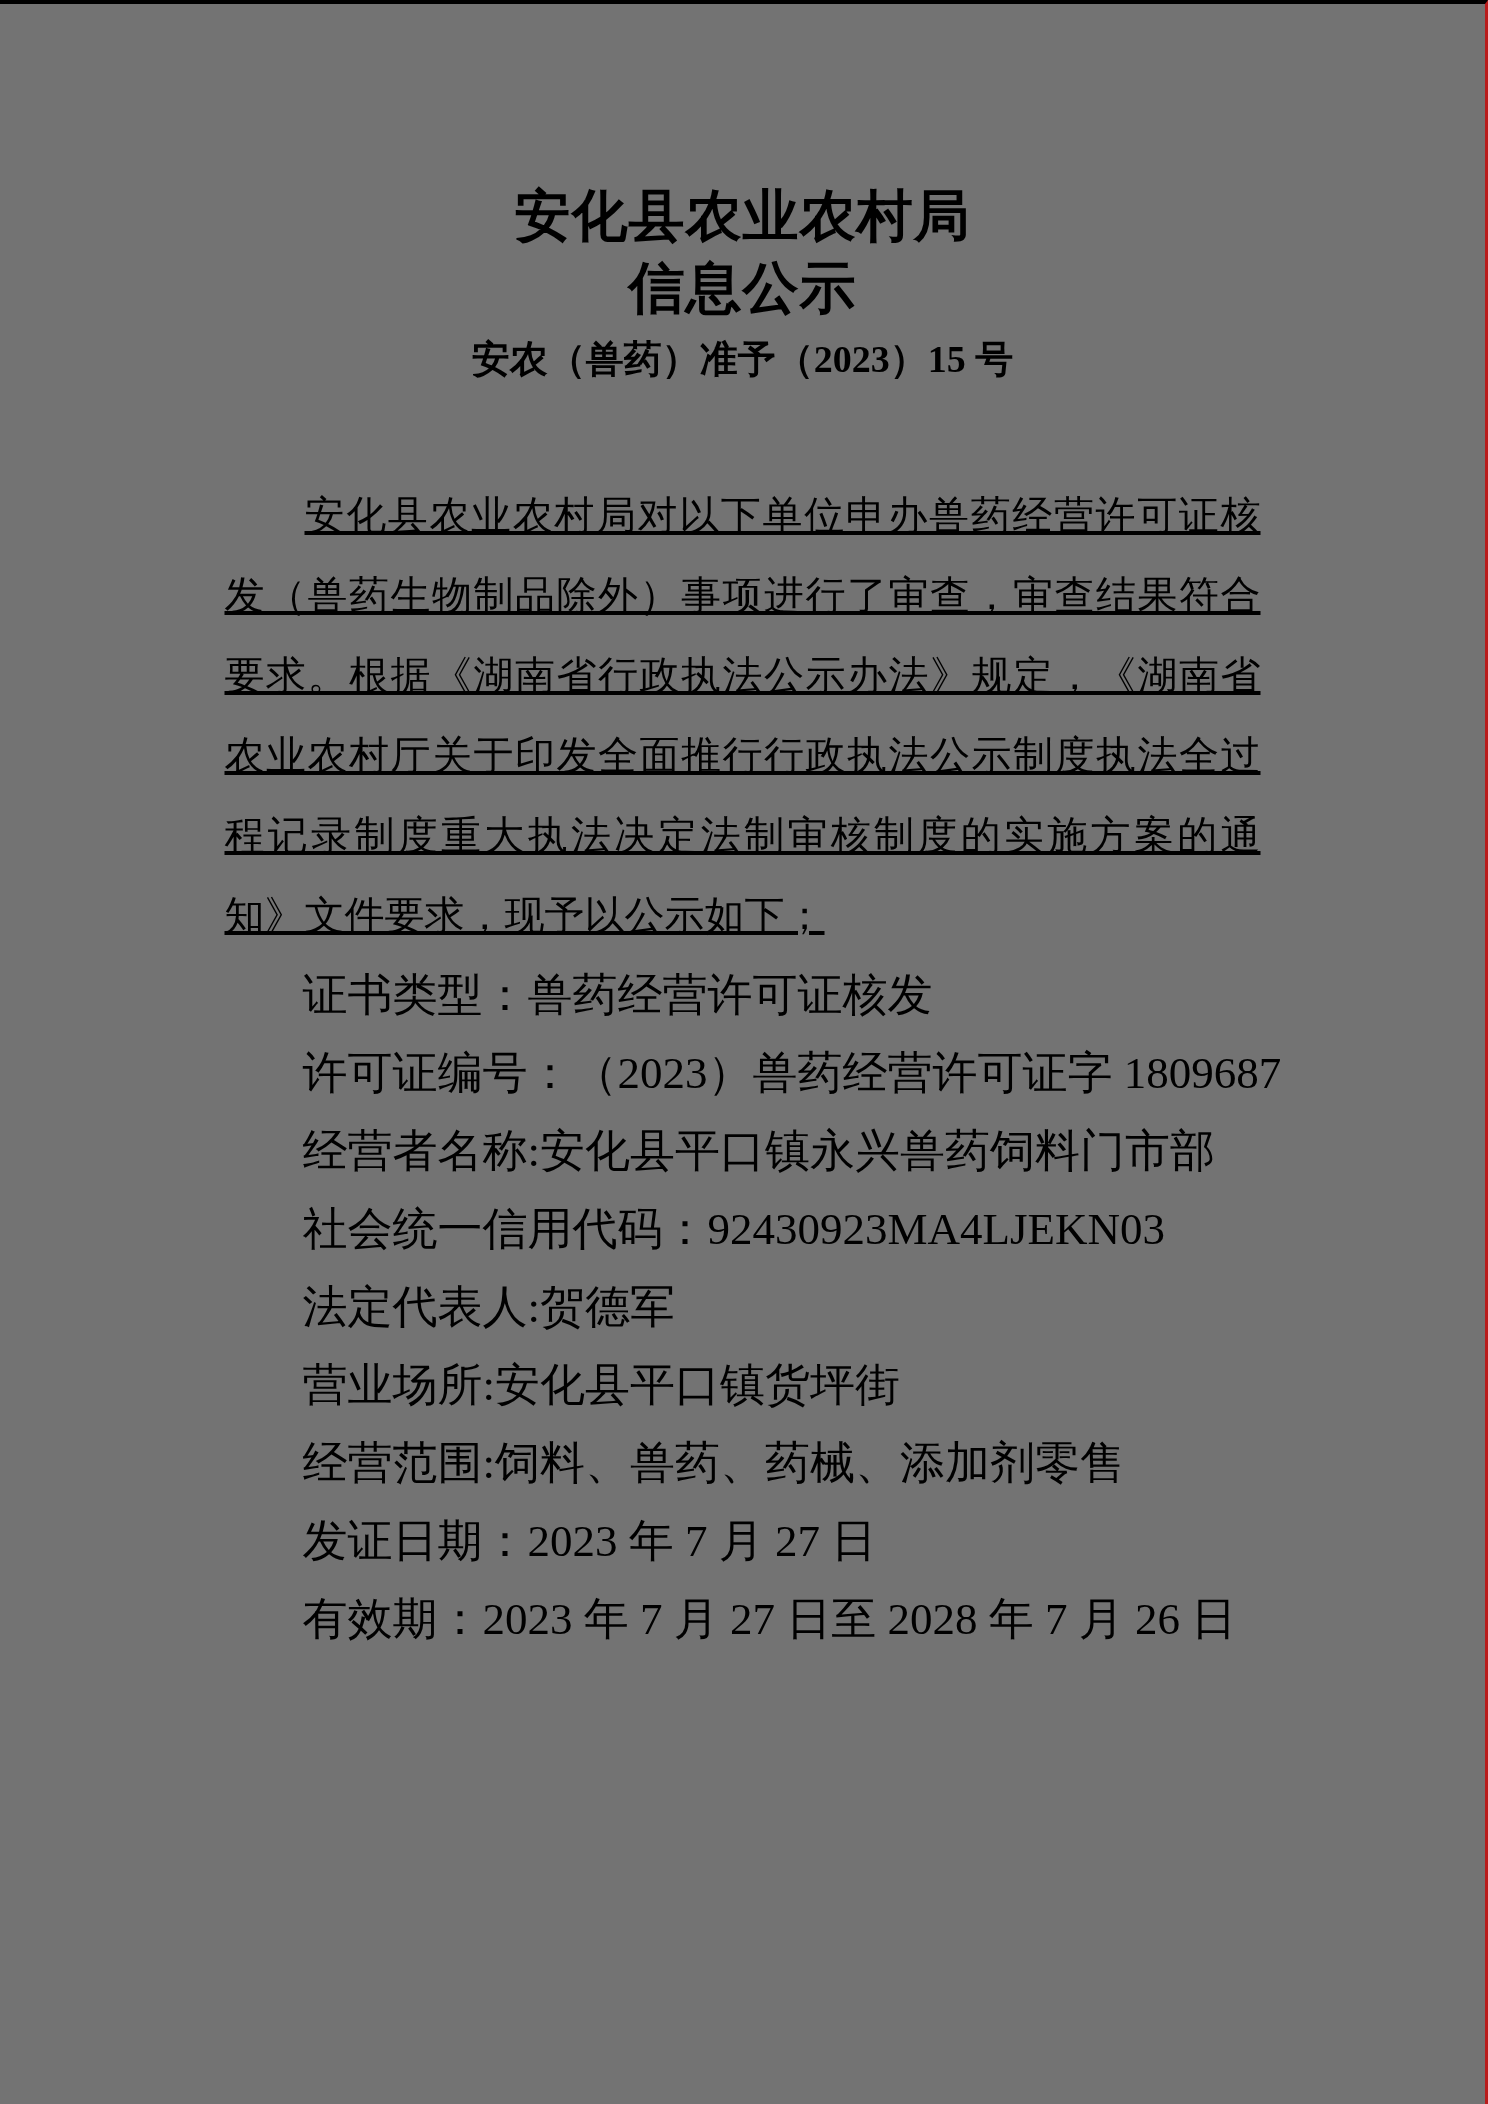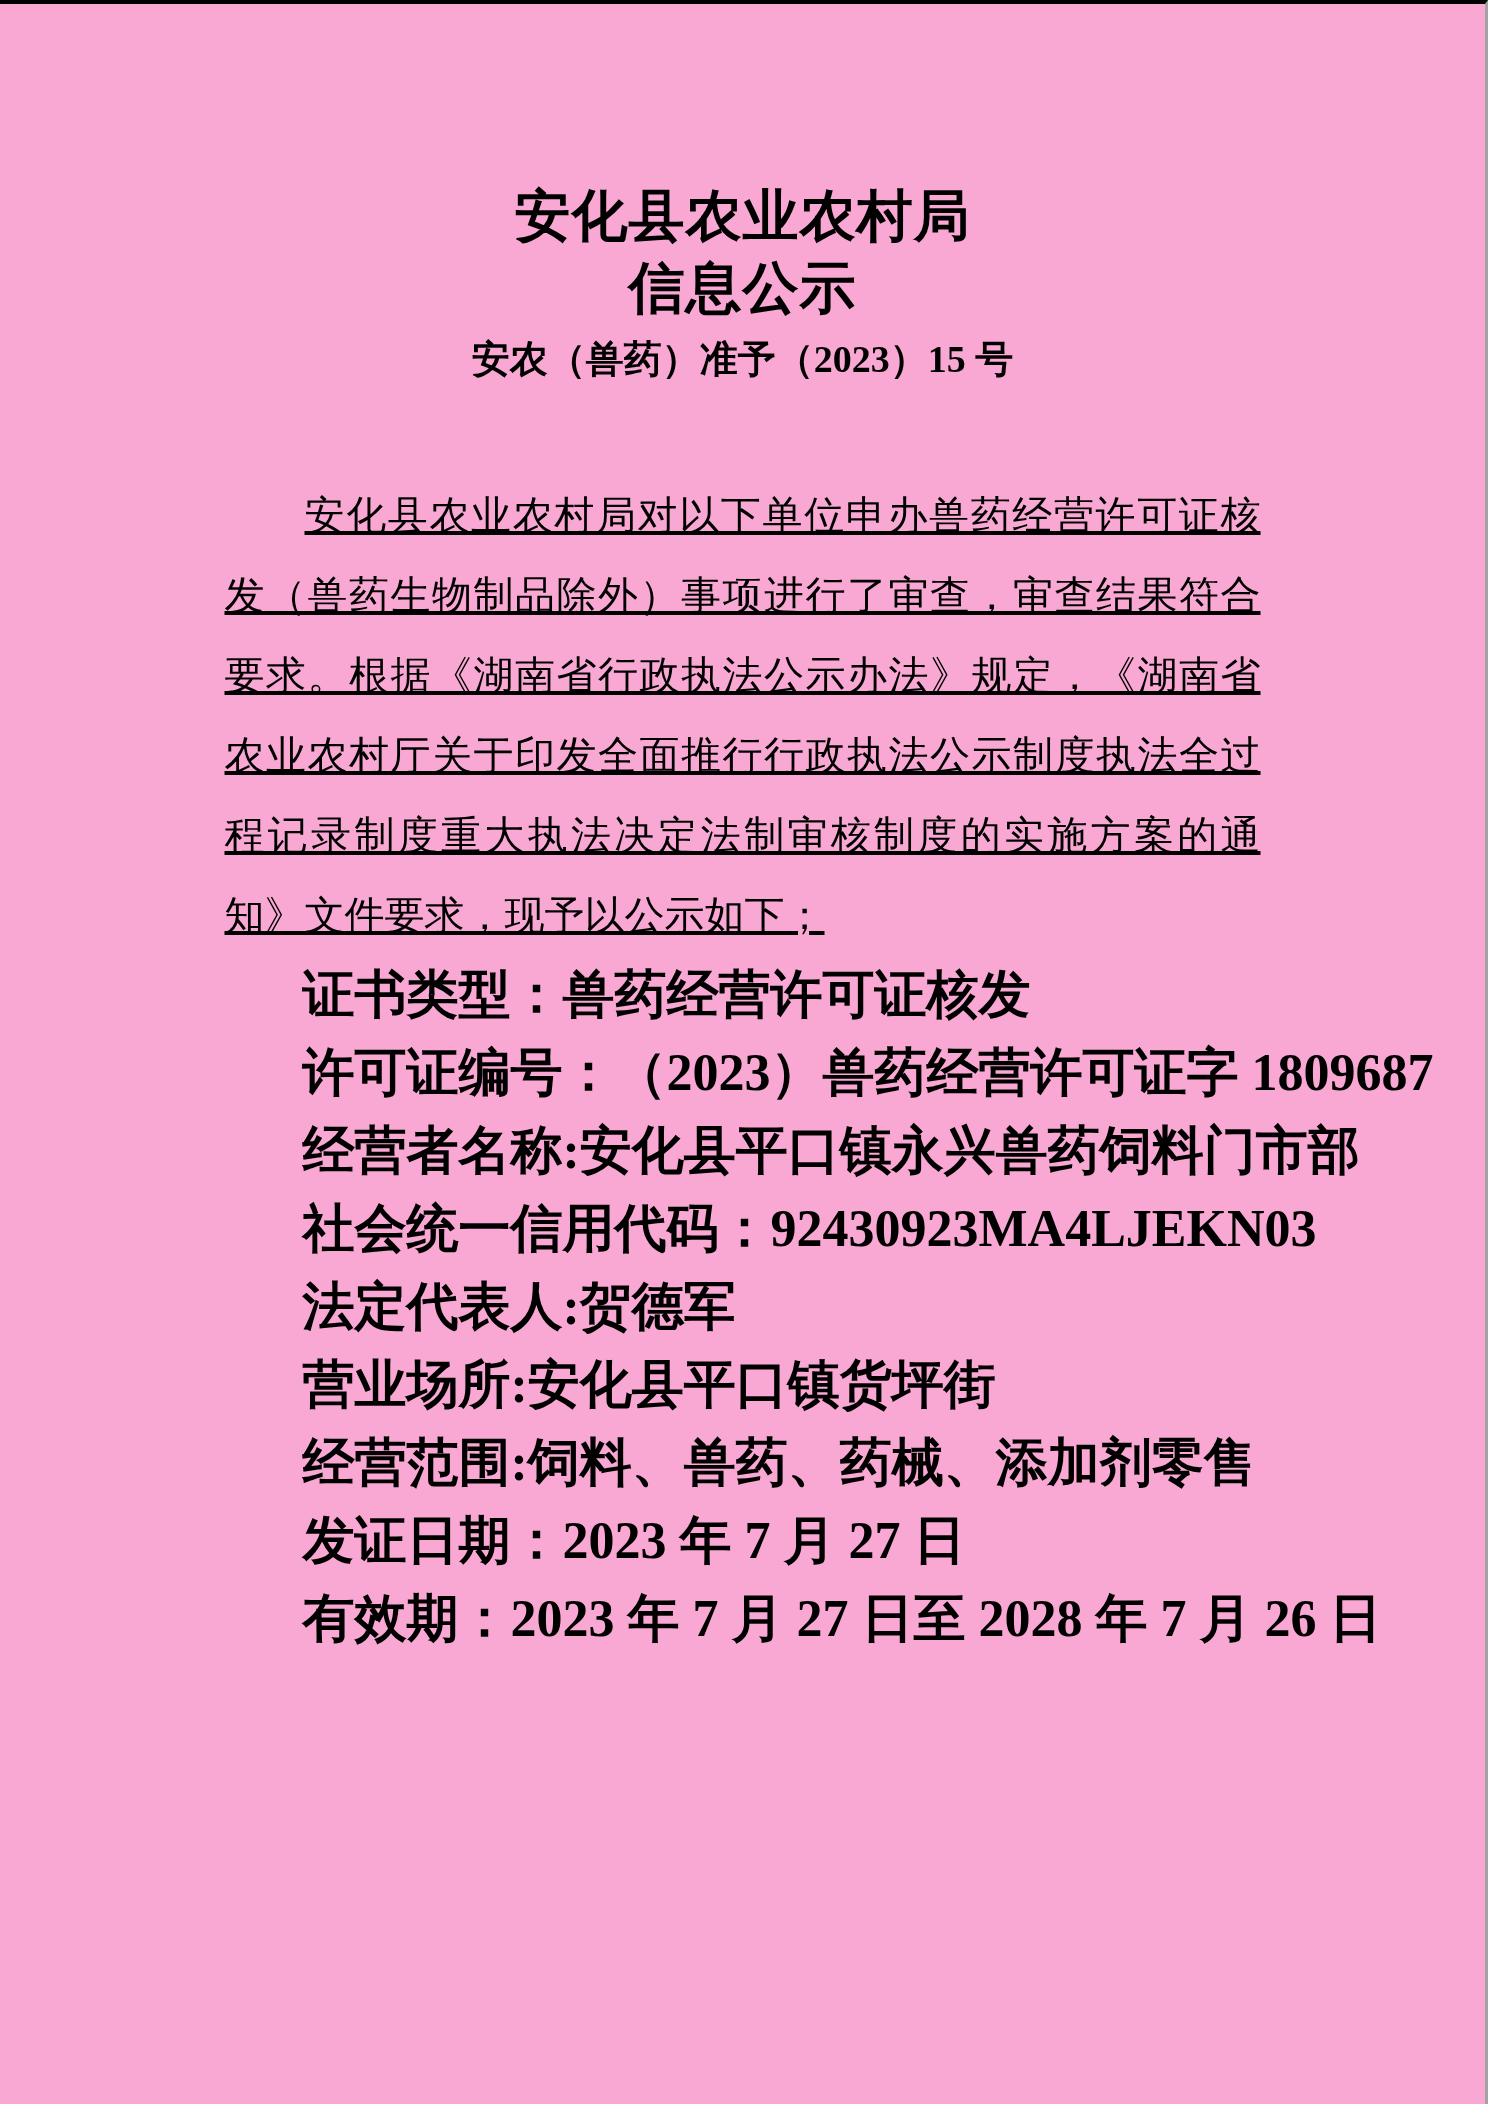--- a/index.html
+++ b/index.html
@@ -13,22 +13,22 @@
     position: relative;
     overflow: hidden;
     font-family: "Liberation Serif", "DejaVu Serif", serif;
     color: #000000;
   }
   .page {
     position: absolute;
     inset: 0;
     box-sizing: border-box;
     border-top: 4px solid #000000;
-    border-right: 3px solid #a3a3a3;
-    background: #f9a8d4;
+    border-right: 3px solid #b91c1c;
+    background: #737373;
   }
   .title-block {
     margin-top: 176px;
     text-align: center;
     font-weight: 700;
     font-size: 56px;
     line-height: 72px;
     letter-spacing: 1px;
   }
   .doc-number {
@@ -48,24 +48,23 @@
     text-indent: 80px;
     text-decoration: underline;
   }
   .fields {
     width: 1036px;
     margin: 0 auto;
     padding-left: 78px;
     box-sizing: border-box;
   }
   .field-line {
-    font-size: 52px;
+    font-size: 45px;
     line-height: 78px;
     white-space: nowrap;
-    font-weight: bold;
   }
 </style>
 </head>
 <body>
 
 <div class="page">
 
   <div class="title-block">
     <div>安化县农业农村局</div>
     <div>信息公示</div>

